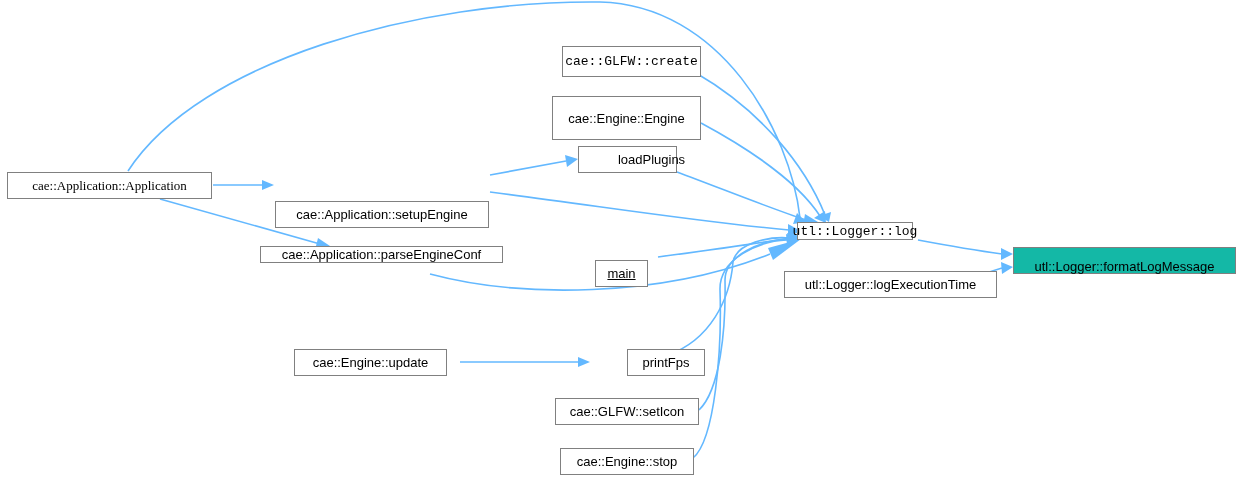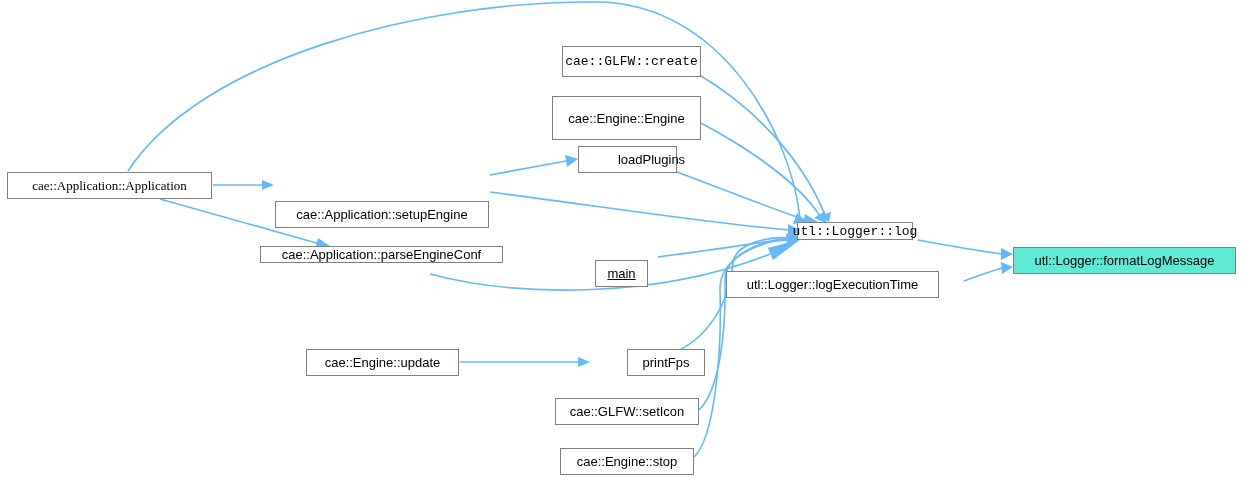--- a/index.html
+++ b/index.html
@@ -33,22 +33,23 @@
     align-items: center;
     justify-content: center;
     font-family: "Liberation Sans", sans-serif;
     font-size: 13px;
     color: #000000;
     white-space: nowrap;
     letter-spacing: 0px;
     cursor: default;
   }
   .node-box.highlighted {
-    background: #5eead4;
+    background: #14b8a6;
     border: 1px solid #808080;
+    align-items: flex-end;
   }
   .node-label {
     display: block;
     line-height: 1;
     padding: 0 1px;
   }
   .edge-path {
     fill: none;
     stroke: #63b8ff;
     stroke-width: 1.6;
@@ -150,27 +151,27 @@
       </div>
       <div class="node-box" style="left: 578px; top: 146px; width: 99px; height: 27px; padding-left: 48px;">
         <span class="node-label">loadPlugins</span>
       </div>
       <div class="node-box" style="left: 595px; top: 260px; width: 53px; height: 27px; text-decoration: underline;">
         <span class="node-label">main</span>
       </div>
       <div class="node-box" style="left: 797px; top: 222px; width: 116px; height: 18px; font-family: Liberation Mono, monospace;">
         <span class="node-label">utl::Logger::log</span>
       </div>
-      <div class="node-box" style="left: 726px; top: 271px; width: 213px; height: 27px;">
+      <div class="node-box" style="left: 784px; top: 271px; width: 213px; height: 27px;">
         <span class="node-label">utl::Logger::logExecutionTime</span>
       </div>
       <div class="node-box highlighted" style="left: 1013px; top: 247px; width: 223px; height: 27px;">
         <span class="node-label">utl::Logger::formatLogMessage</span>
       </div>
-      <div class="node-box" style="left: 306px; top: 349px; width: 153px; height: 27px;">
+      <div class="node-box" style="left: 294px; top: 349px; width: 153px; height: 27px;">
         <span class="node-label">cae::Engine::update</span>
       </div>
       <div class="node-box" style="left: 590px; top: 349px; width: 78px; height: 27px; margin-left: 37px;">
         <span class="node-label">printFps</span>
       </div>
       <div class="node-box" style="left: 555px; top: 398px; width: 144px; height: 27px;">
         <span class="node-label">cae::GLFW::setIcon</span>
       </div>
       <div class="node-box" style="left: 560px; top: 448px; width: 134px; height: 27px; text-align: right;">
         <span class="node-label">cae::Engine::stop</span>

